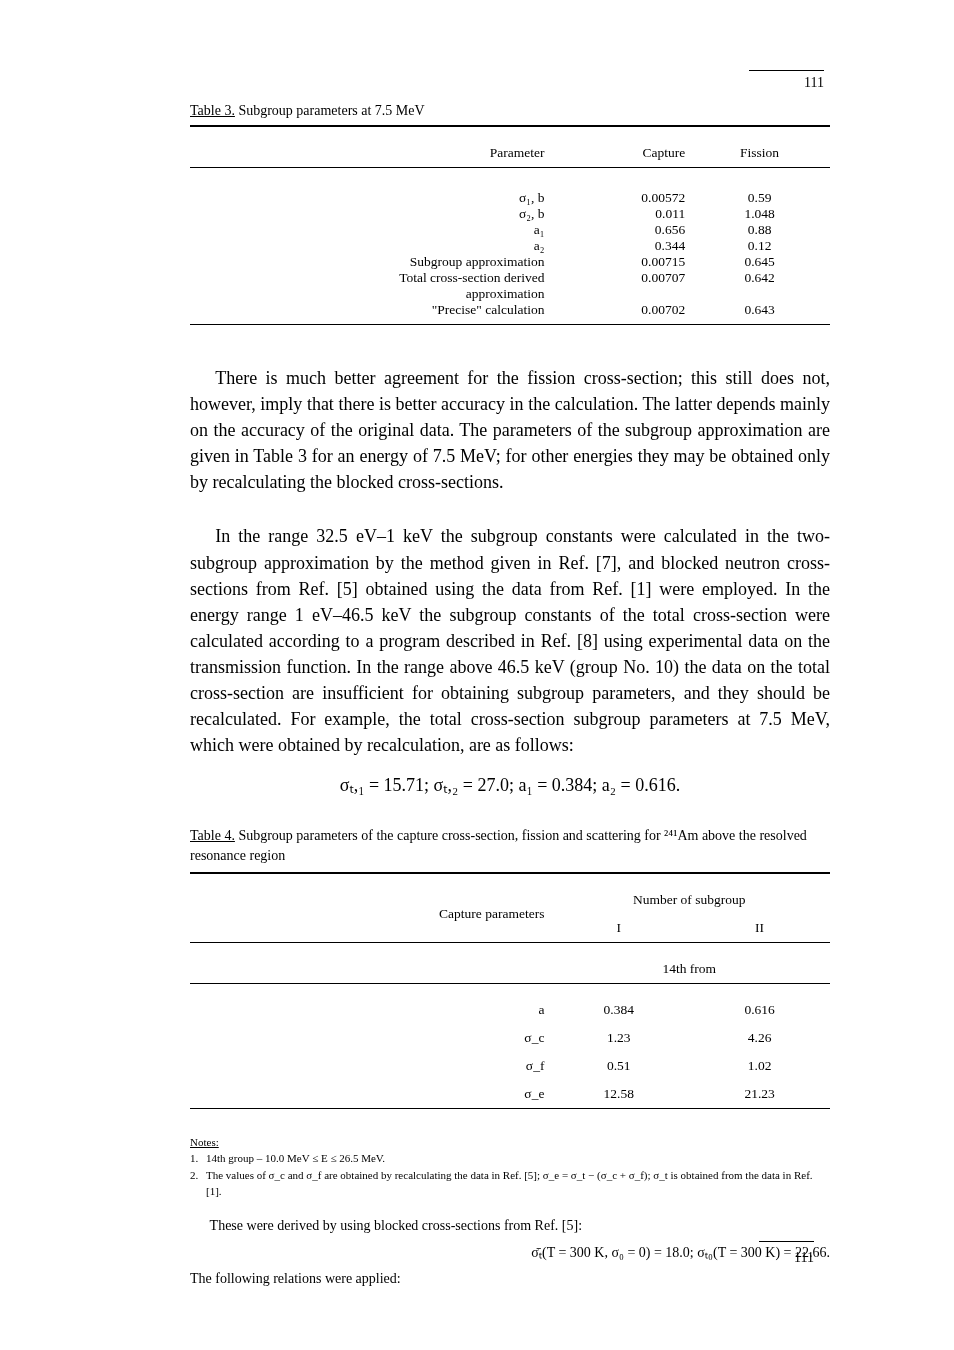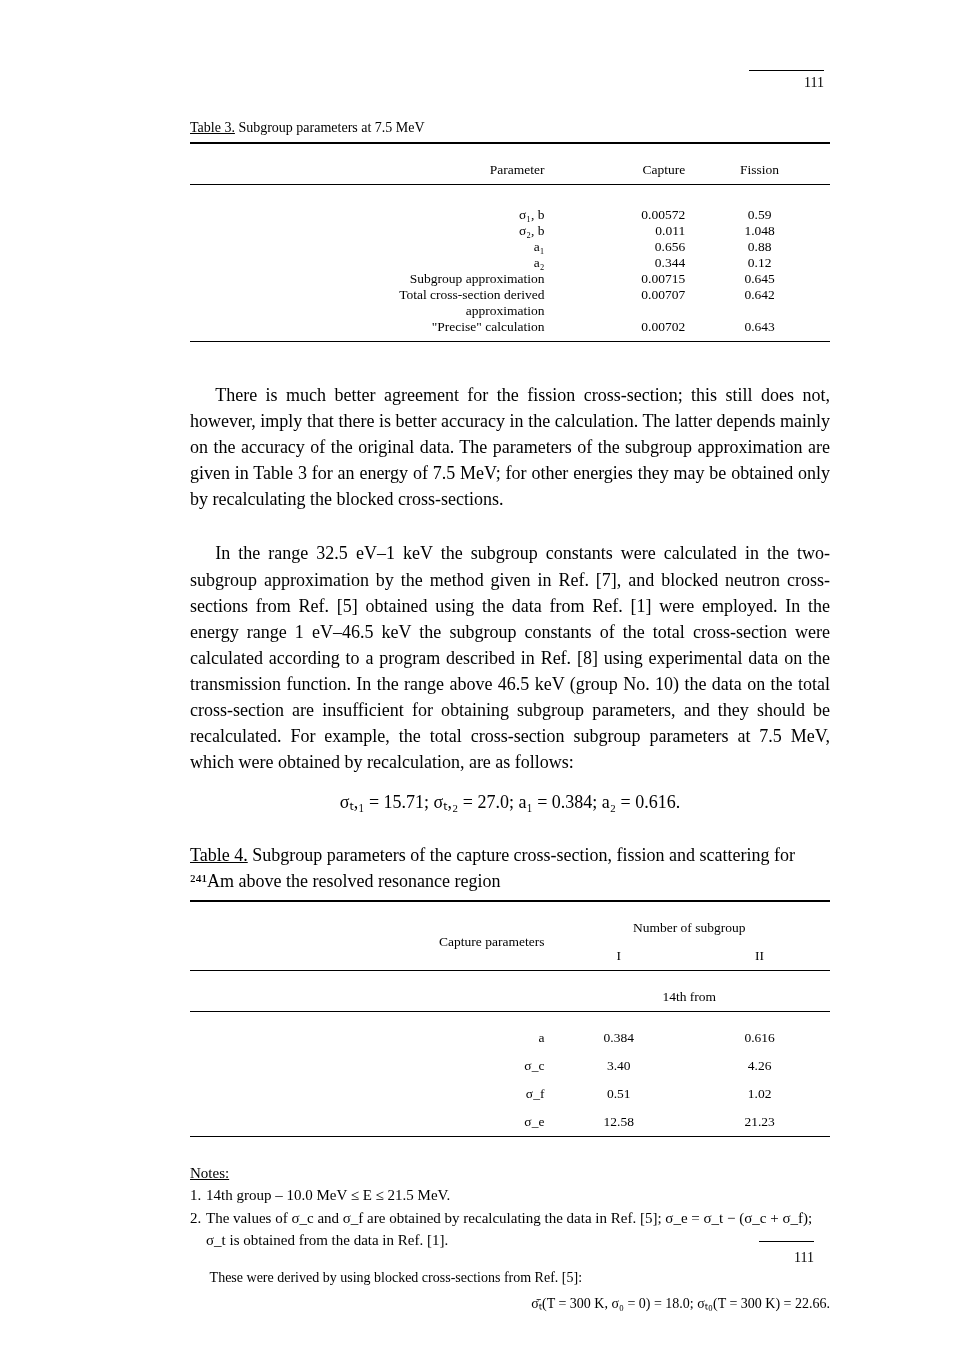--- a/index.html
+++ b/index.html
@@ -1,35 +1,35 @@
 <!DOCTYPE html>
 <html><head>
 <meta charset="utf-8">
 <style>
   * { margin: 0; padding: 0; box-sizing: border-box; }
   html, body { width: 954px; height: 1350px; background: #fff; font-family: "Times New Roman", Times, serif; color: #000; }
   .page { position: relative; width: 954px; height: 1346px; }
   .header-page { position: absolute; top: 70px; right: 130px; width: 75px; border-top: 1px solid #000; text-align: right; font-size: 14px; padding-top: 4px; }
-  .content { position: absolute; top: 120px; left: 190px; width: 640px; }
+  .content { position: absolute; top: 103px; left: 190px; width: 640px; }
   .table-title { font-size: 14px; margin-bottom: 6px; }
   table { border-collapse: collapse; width: 100%; font-size: 13.5px; }
   .rule-thick { border-top: 2px solid #000; height:0; }
   .rule-thin  { border-top: 1px solid #000; height:0; }
   th, td { padding: 6px 4px; vertical-align: top; text-align: right; font-weight: normal; }
   th.c1, td.c1 { width: 56%; }
   th.c2, td.c2 { width: 22%; text-align: right; }
   th.c3, td.c3 { width: 22%; text-align: center; }
   .table1 .body-row td { padding-top: 10px; }
   .para { font-size: 18px; line-height: 1.45; text-align: justify; margin-top: 28px; }
   .para-indent { text-indent: 1.4em; }
   .t2-title-block { margin-top: 28px; }
-  .t2-title { font-size: 18px; line-height: 1.4; margin-bottom: 6px; }
+  .t2-title { font-size: 14px; line-height: 1.4; margin-bottom: 6px; }
   .table2 td.c2, .table2 td.c3 { text-align: center; }
   .ul { text-decoration: underline; }
-  .notes { font-size: 15px; line-height: 1.45; margin-top: 14px; }
+  .notes { font-size: 11px; line-height: 1.45; margin-top: 14px; }
   .note-item { display: flex; margin-bottom: 2px; }
   .note-label { flex: 0 0 16px; }
   .after-notes { font-size: 14px; line-height: 1.45; margin-top: 16px; text-align: justify; }
   .after-notes p { margin-bottom: 6px; }
   .footer-rule { position: absolute; bottom: 104px; right: 140px; width: 55px; border-top: 1px solid #000; }
   .footer-page { position: absolute; bottom: 80px; right: 140px; font-size: 14px; }
 </style>
 </head>
 <body>
 
@@ -117,21 +117,21 @@
         <tr>
               <td colspan="3" class="rule-thin"></td>
             </tr>
         <tr>
           <td class="c1">a</td>
           <td class="c2">0.384</td>
           <td class="c3">0.616</td>
         </tr>
         <tr>
           <td class="c1">σ_c</td>
-          <td class="c2">3.40</td>
+          <td class="c2">1.23</td>
           <td class="c3">4.26</td>
         </tr>
         <tr>
           <td class="c1">σ_f</td>
           <td class="c2">0.51</td>
           <td class="c3">1.02</td>
         </tr>
         <tr>
           <td class="c1">σ_e</td>
           <td class="c2">12.58</td>
@@ -141,30 +141,31 @@
               <td colspan="3" class="rule-thin"></td>
             </tr>
       </tbody>
         </table>
     </div>
 
     <div class="notes">
       <div><span class="ul">Notes:</span></div>
       <div class="note-item">
         <div class="note-label">1.</div>
-        <div>14th group – 10.0 MeV ≤ E ≤ 21.5 MeV.</div>
+        <div>14th group – 10.0 MeV ≤ E ≤ 26.5 MeV.</div>
       </div>
       <div class="note-item">
         <div class="note-label">2.</div>
         <div>The values of σ_c and σ_f are obtained by recalculating the data in Ref. [5]; σ_e = σ_t − (σ_c + σ_f); σ_t is obtained from the data in Ref. [1].</div>
       </div>
     </div>
 
     <div class="after-notes">
       <p class="para-indent">These were derived by using blocked cross-sections from Ref. [5]:</p>
       <p style="text-align:right;">σ̄ₜ(T = 300 K, σ₀ = 0) = 18.0;   σₜ₀(T = 300 K) = 22.66.</p>
+      <p>The following relations were applied:</p>
     </div>
 
   </div>
 
   <div class="footer-rule"></div>
   <div class="footer-page">111</div>
 </div>
 
 </body></html>

